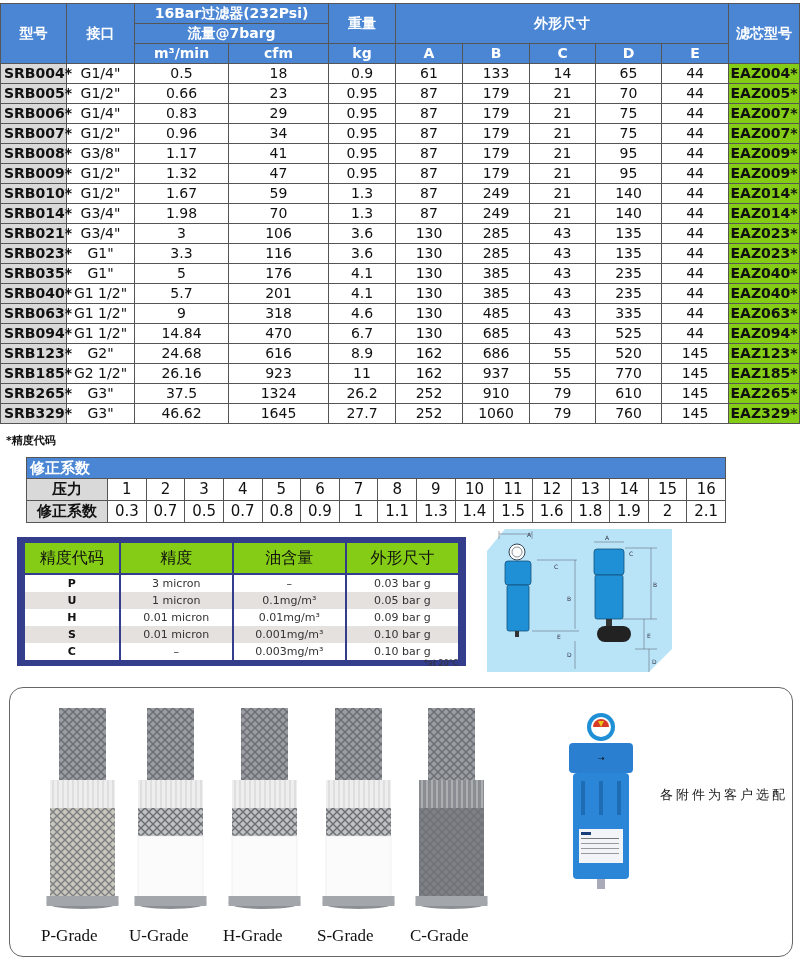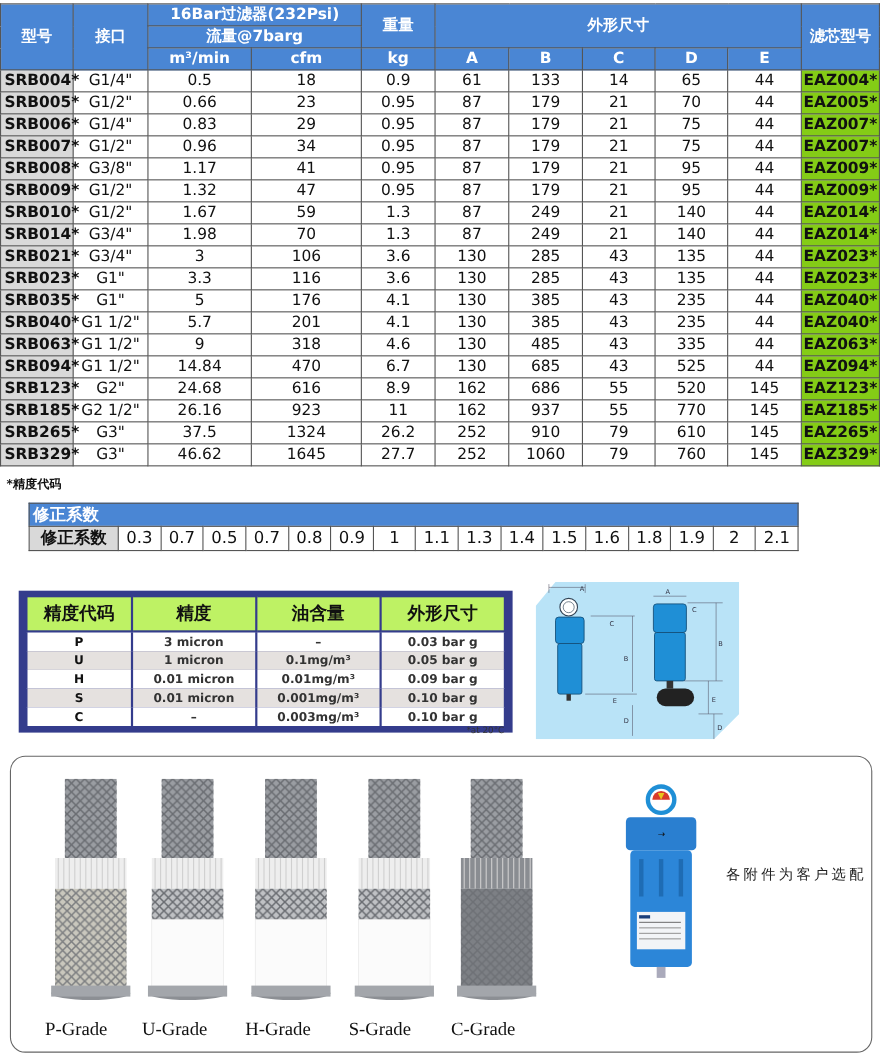--- a/index.html
+++ b/index.html
@@ -13,22 +13,22 @@
   .note{position:absolute;left:6px;top:433px;font-size:11px;font-weight:bold;}
   
   .corr{position:absolute;left:8px;top:457px;width:700px;padding-left:18px;}
   .corr .title{background:#4a86d4;color:#fff;font-weight:bold;font-size:15px;height:20px;line-height:20px;padding-left:3px;border:1px solid #555;border-bottom:none;}
   .corr table{border-collapse:collapse;width:700px;table-layout:fixed;font-size:15px;}
   .corr td{border:1px solid #555;text-align:center;height:21px;line-height:21px;padding:0;}
   .corr td.rh{background:#d9d9d9;font-weight:bold;width:80px;}
   
   .grade-wrap{position:absolute;left:17px;top:537px;width:437px;background:#343c8c;padding:4px 6px 6px 6px;}
   .grade-wrap table{border-collapse:collapse;width:100%;table-layout:fixed;font-size:11px;}
-  .grade-wrap th{background:#bef264;color:#111;font-weight:bold;font-size:16px;height:28px;border:2px solid #343c8c;}
-  .grade-wrap td{text-align:center;height:15px;line-height:15px;border-left:2px solid #343c8c;border-right:2px solid #343c8c;color:#333;font-weight:bold;}
+  .grade-wrap th{background:#84cc16;color:#111;font-weight:normal;font-size:16px;height:28px;border:2px solid #343c8c;}
+  .grade-wrap td{text-align:center;height:15px;line-height:15px;border-left:2px solid #343c8c;border-right:2px solid #343c8c;color:#333;}
   .grade-wrap tr.odd td{background:#ffffff;}
   .grade-wrap tr.even td{background:#e5e1df;}
   .grade-wrap td.code{font-weight:bold;color:#111;}
   .footnote20{position:absolute;left:424px;top:659px;font-size:8px;color:#333;}
   
   .diagram{position:absolute;left:487px;top:529px;width:185px;height:143px;}
   
   .panel{position:absolute;left:9px;top:687px;width:782px;height:268px;border:1.5px solid #666;border-radius:14px;background:#fff;}
   .cartridge{position:absolute;top:20px;width:75px;height:210px;}
   .glabel{position:absolute;top:238px;font-family:Liberation Serif, serif;font-size:17px;color:#111;}
@@ -312,20 +312,39 @@
       </tr>
     </tbody>
 </table>
 
 <div class="note">*精度代码</div>
 
 <div class="corr">
   <div class="title">修正系数</div>
   <table>
     <tbody>
+        <tr id="corr-pressure">
+      <td class="rh">压力</td>
+    <td>1</td>
+          <td>2</td>
+          <td>3</td>
+          <td>4</td>
+          <td>5</td>
+          <td>6</td>
+          <td>7</td>
+          <td>8</td>
+          <td>9</td>
+          <td>10</td>
+          <td>11</td>
+          <td>12</td>
+          <td>13</td>
+          <td>14</td>
+          <td>15</td>
+          <td>16</td>
+        </tr>
     <tr id="corr-factor">
       <td class="rh">修正系数</td>
     <td>0.3</td>
           <td>0.7</td>
           <td>0.5</td>
           <td>0.7</td>
           <td>0.8</td>
           <td>0.9</td>
           <td>1</td>
           <td>1.1</td>

